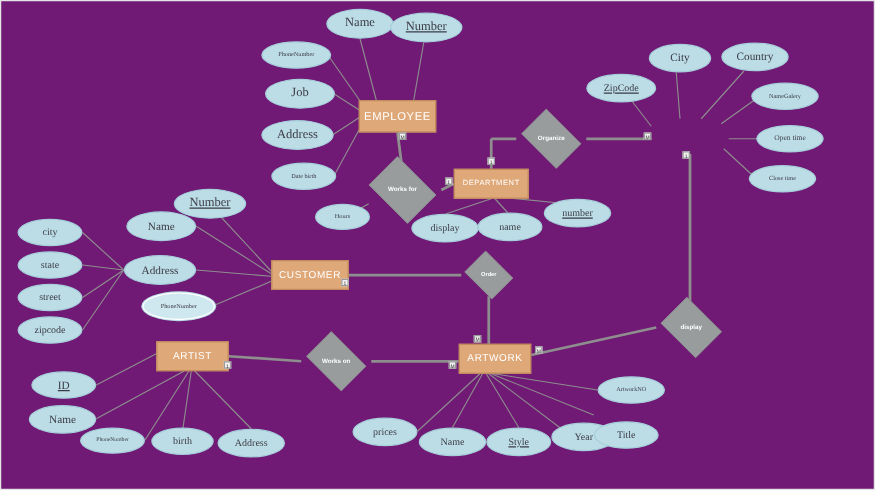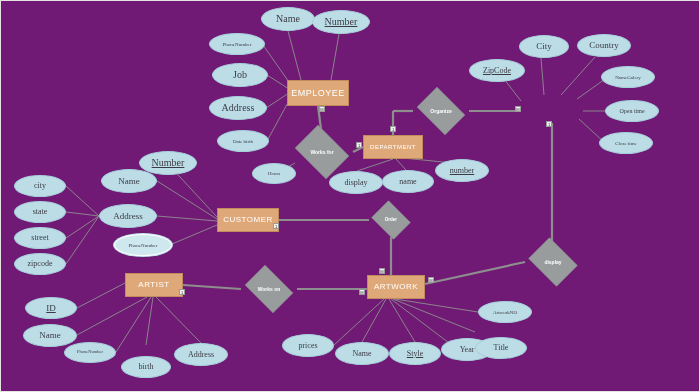--- a/index.html
+++ b/index.html
@@ -234,21 +234,21 @@
     </div>
     <div class="attr key" style="left: 24px; top: 296px; width: 52px; height: 22px; font-size: 9px;">
       <span>ID</span>
     </div>
     <div class="attr" style="left: 22px; top: 323px; width: 54px; height: 23px; font-size: 9px;">
       <span>Name</span>
     </div>
     <div class="attr" style="left: 63px; top: 341px; width: 52px; height: 21px; font-size: 4.5px;">
       <span>PhoneNumber</span>
     </div>
-    <div class="attr" style="left: 120px; top: 355px; width: 50px; height: 22px; font-size: 8px;">
+    <div class="attr" style="left: 120px; top: 341px; width: 50px; height: 22px; font-size: 8px;">
       <span>birth</span>
     </div>
     <div class="attr" style="left: 173px; top: 342px; width: 54px; height: 23px; font-size: 8px;">
       <span>Address</span>
     </div>
     <div class="attr" style="left: 281px; top: 333px; width: 52px; height: 23px; font-size: 8px;">
       <span>prices</span>
     </div>
     <div class="attr" style="left: 334px; top: 341px; width: 54px; height: 23px; font-size: 8px;">
       <span>Name</span>

